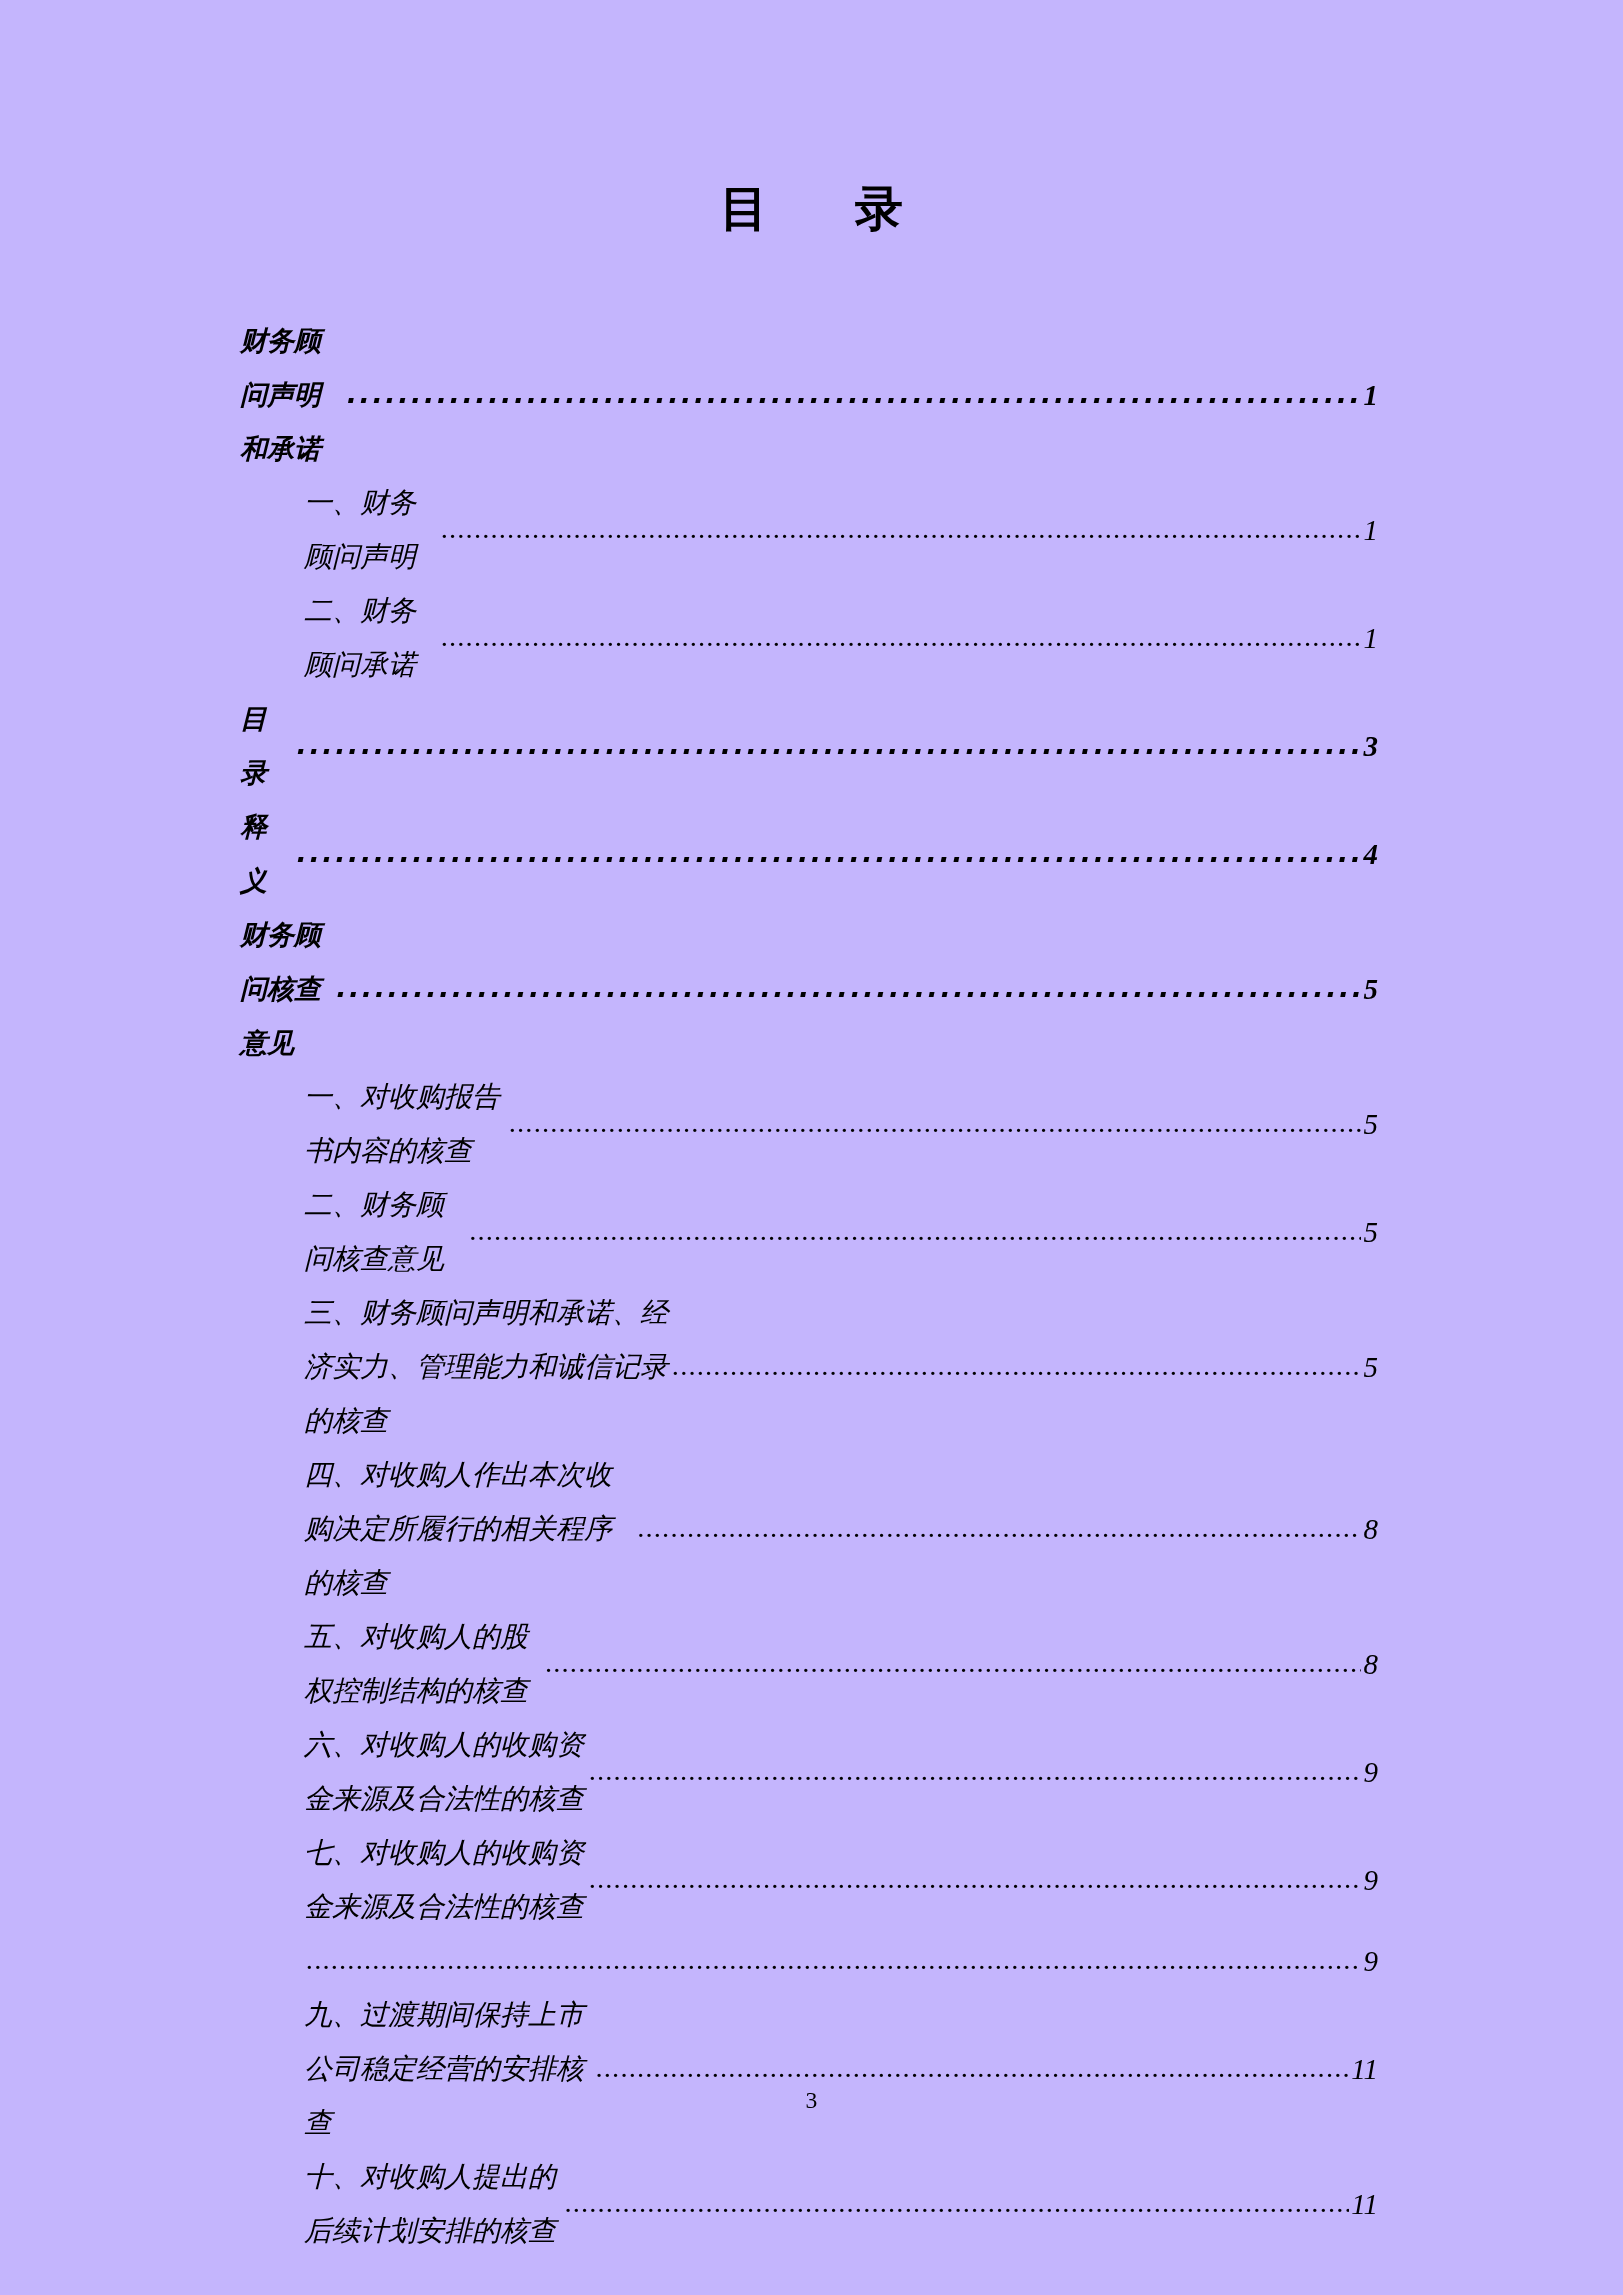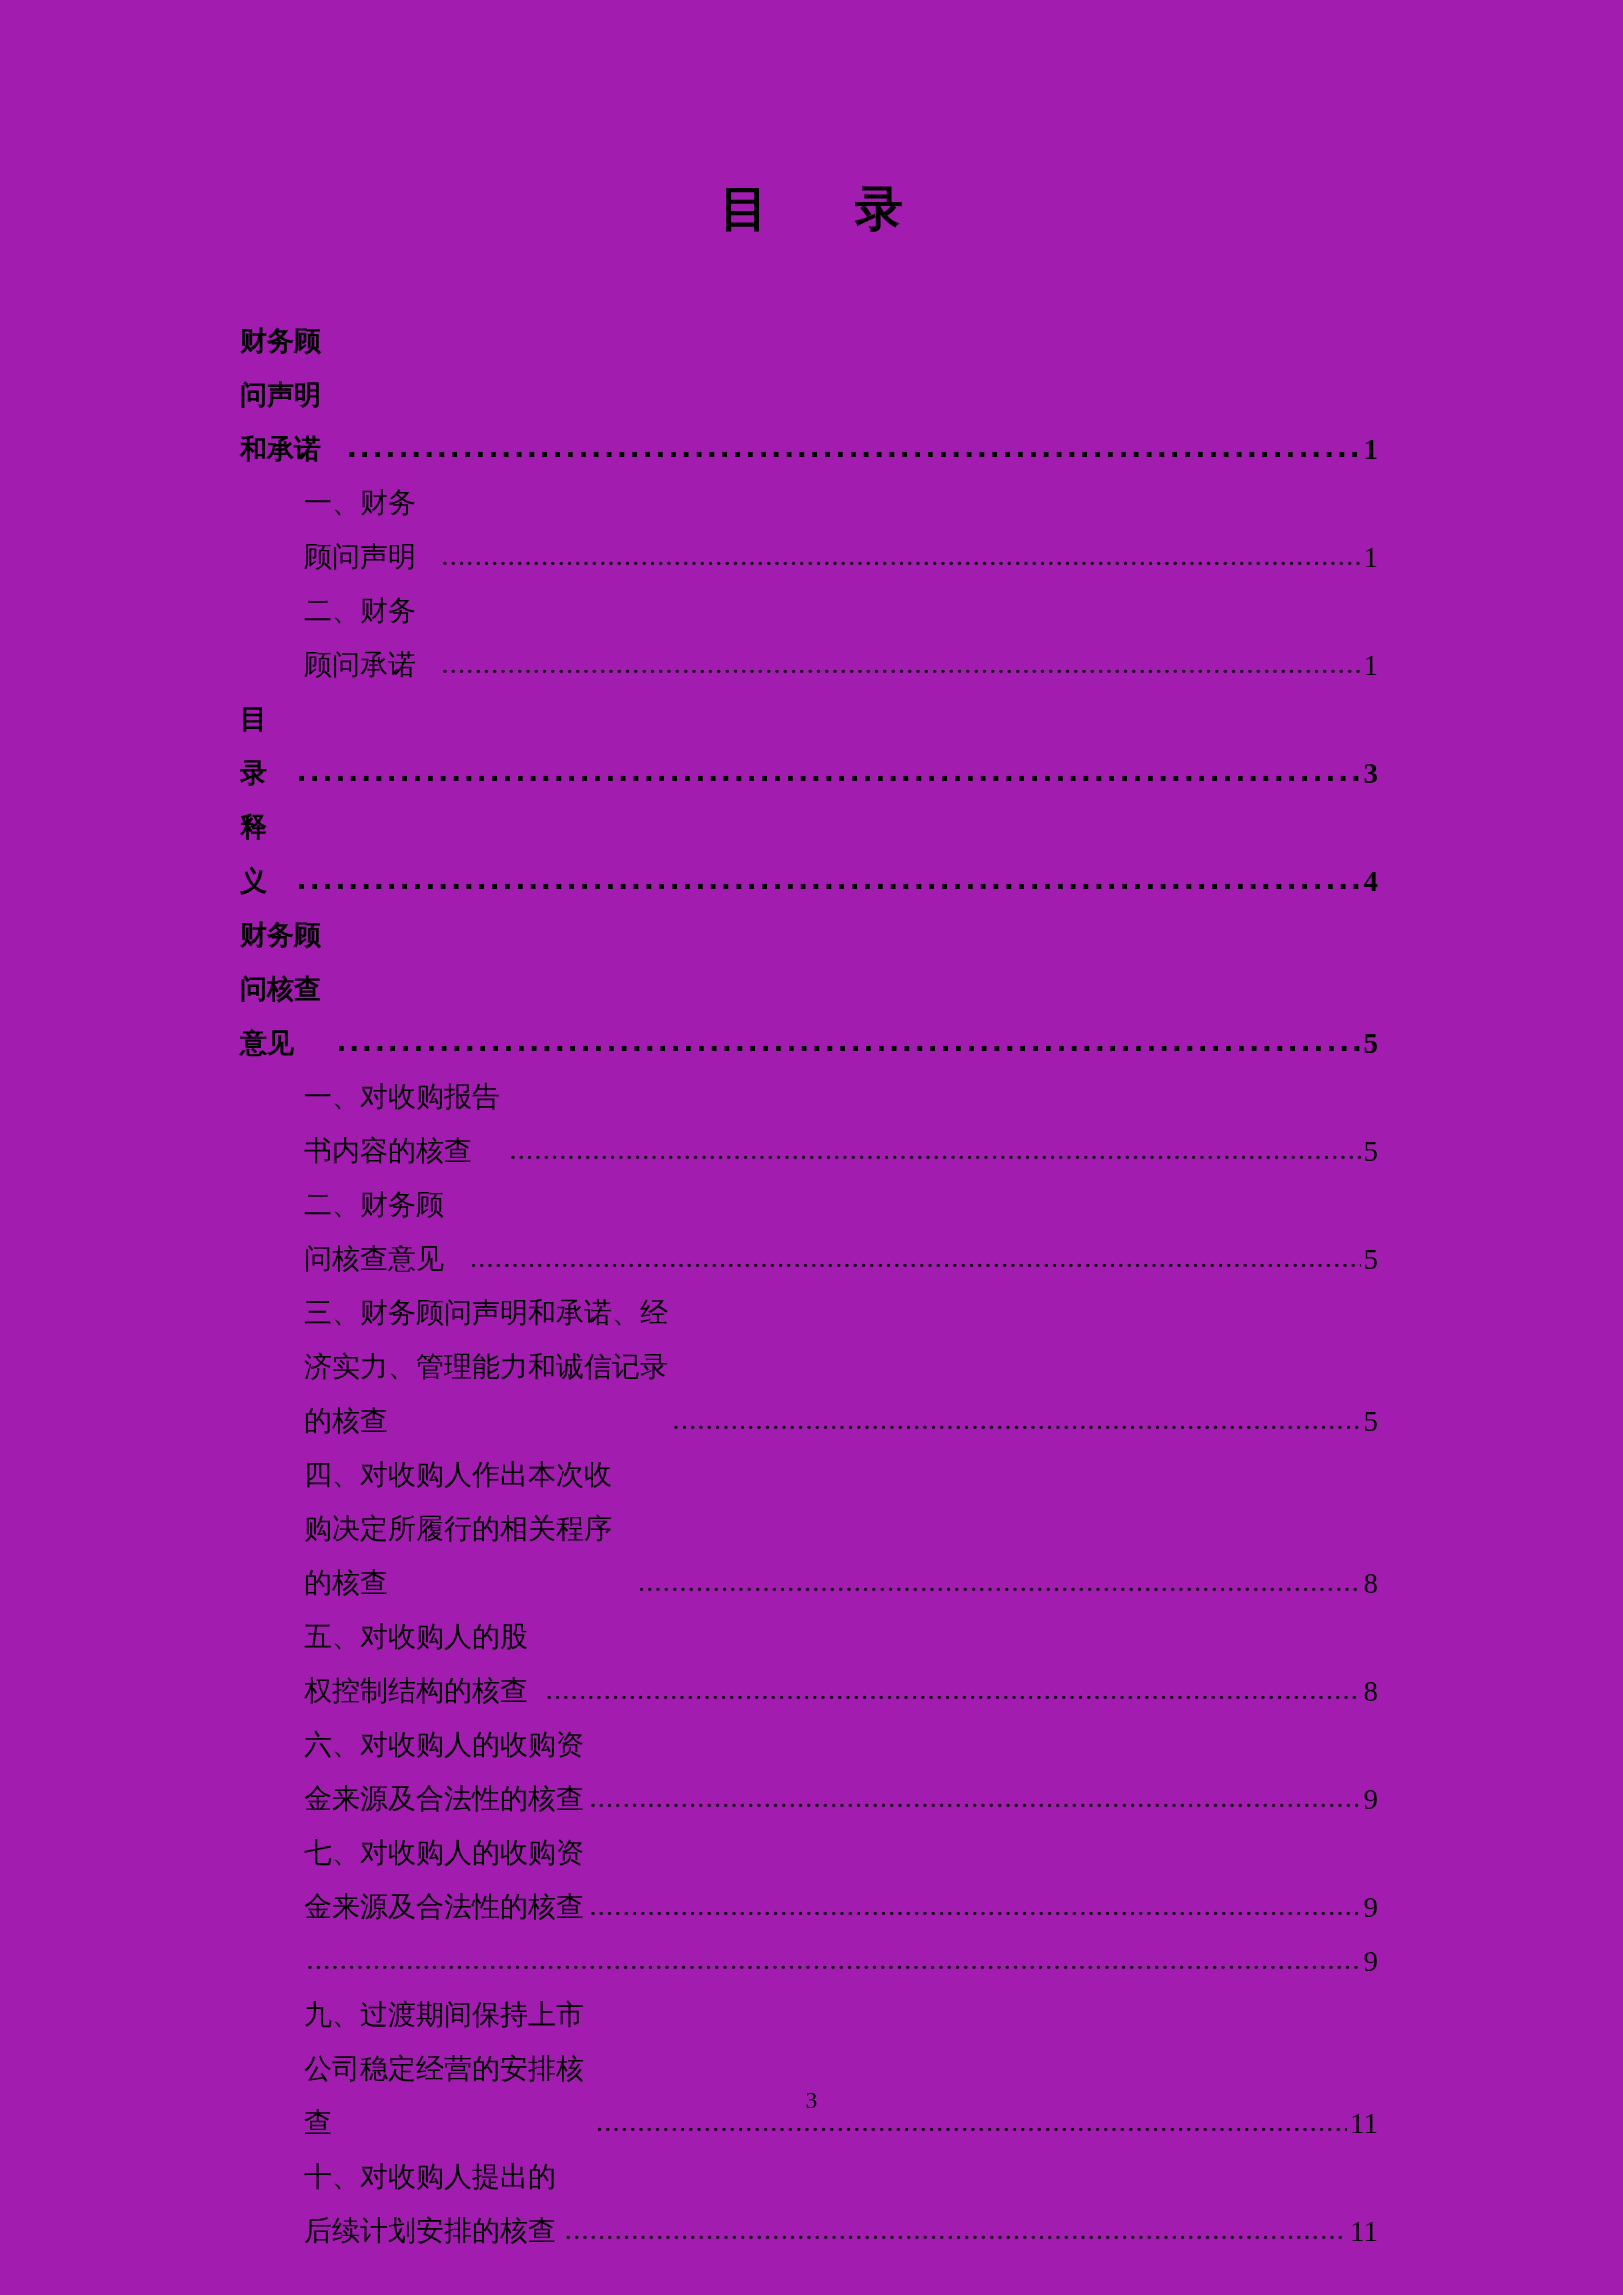--- a/index.html
+++ b/index.html
@@ -9,21 +9,21 @@
     background: #ffffff;
   }
   body {
     font-family: "Liberation Serif", "DejaVu Serif", serif;
     color: #000000;
   }
   .page {
     position: relative;
     width: 1623px;
     height: 2295px;
-    background: #a21caf;
+    background: #c4b5fd;
     box-sizing: border-box;
     overflow: hidden;
   }
 
   
   .doc-title {
     position: absolute;
     top: 181px;
     left: 0;
     width: 1623px;
@@ -66,22 +66,23 @@
   .toc-entry.lvl2 {
     font-family: "Liberation Serif", "DejaVu Serif", serif;
     font-weight: normal;
     font-size: 28px;
     padding-left: 64px;
   }
 
   
   .row {
     display: flex;
-    align-items: flex-end;
+    align-items: center;
     width: 100%;
+    font-style: italic;
   }
   .lvl2 .row {
     
   }
 
   .toc-text {
     flex: 0 1 auto;
     white-space: normal;
     word-break: break-all;
   }

